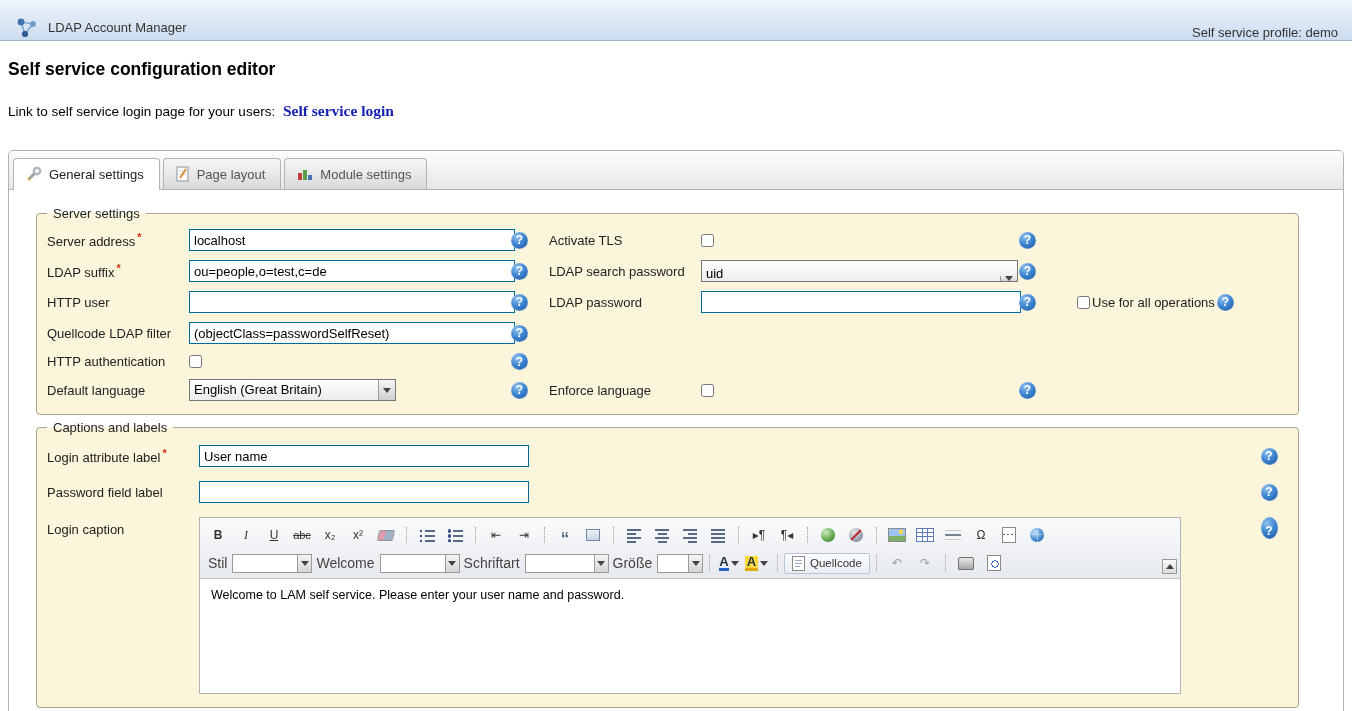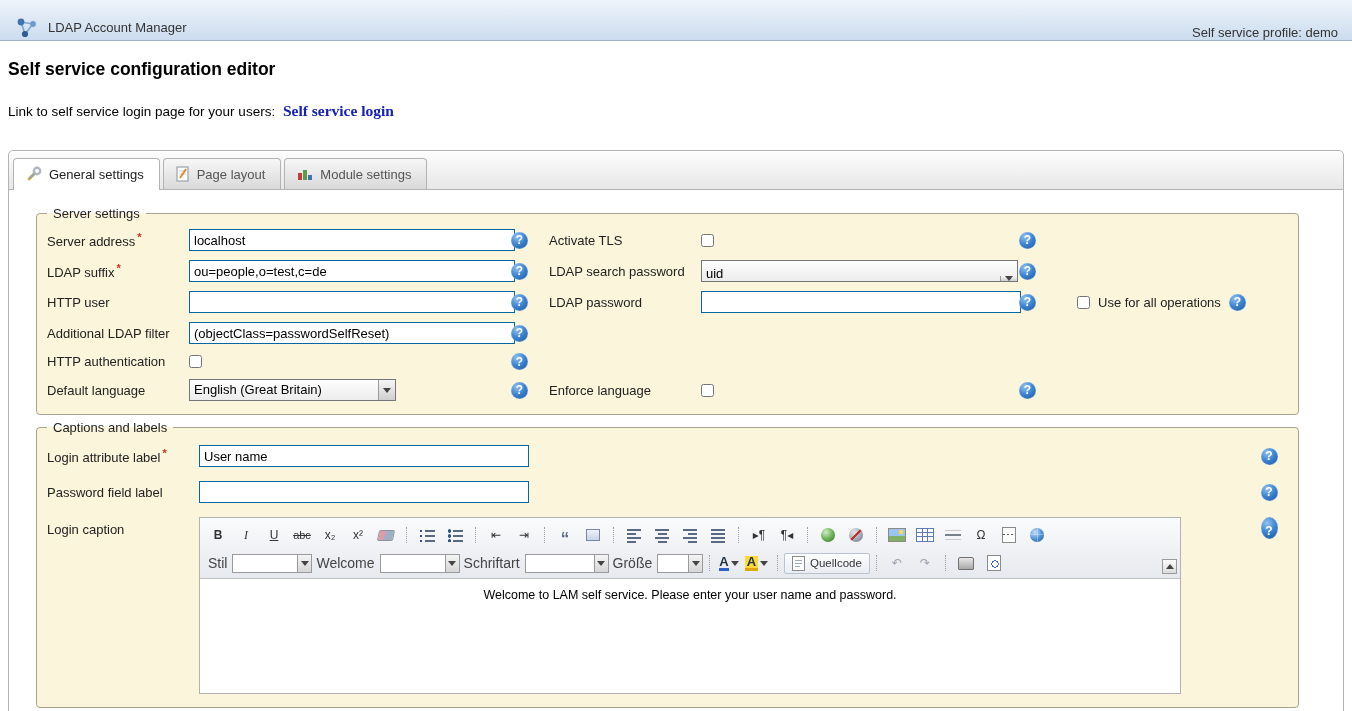--- a/index.html
+++ b/index.html
@@ -66,21 +66,21 @@
   }
   .w316 { width:316px; } .w310 { width:310px; } .w320 { width:320px; }
   .help {
     width:17px; height:17px; border-radius:50%; display:inline-flex;
     align-items:center; justify-content:center; color:#fff; font-weight:bold;
     font-size:12px; cursor:pointer;
     background:radial-gradient(circle at 35% 28%, #90c2ef 0%, #3f86d2 45%, #15509e 100%);
     box-shadow:inset 0 0 1px #fff;
   }
   .cb { width:13px; height:13px; margin:0; cursor:pointer; }
-  .use-all { display:flex; align-items:center; gap:8px; padding-left:22px; }
+  .use-all { display:flex; align-items:center; gap:2px; padding-left:22px; }
   
   .sel {
     display:inline-flex; align-items:stretch; border:1px solid #767676;
     background:linear-gradient(#fefefe,#ececec); height:20px; cursor:pointer;
   }
   .sel .stext { padding:2px 6px 0 4px; font-size:13px; color:#000; white-space:nowrap; flex:1; }
   .sel .sarw {
     width:16px; border-left:1px solid #9a9a9a; display:flex; align-items:center;
     justify-content:center; background:linear-gradient(#f6f6f6,#cfcfcf);
   }
@@ -126,21 +126,20 @@
     padding:0 7px; font-size:11.5px; color:#333; cursor:pointer;
   }
   .collapse {
     position:absolute; right:3px; bottom:4px; width:13px; height:13px;
     border:1px solid #9a9a9a; background:linear-gradient(#fbfbfb,#dcdcdc);
     display:flex; align-items:center; justify-content:center; cursor:pointer;
   }
   .edit-area {
     background:#fff; min-height:96px; padding:9px 11px; font-size:12.5px; color:#000;
     cursor:text;
-    text-align:center;
   }
   
   .ic { display:inline-block; }
   .ic-eraser { width:14px; height:9px; border-radius:2px; transform:skewX(-12deg);
     background:linear-gradient(100deg,#e39aa8 0 42%,#9fb0c4 42% 100%); border:1px solid #8c93a0; }
   .ic-ol { width:15px; height:13px; background:
     linear-gradient(#5a6a85,#5a6a85) 5px 1px / 10px 2px no-repeat,
     linear-gradient(#5a6a85,#5a6a85) 5px 6px / 10px 2px no-repeat,
     linear-gradient(#5a6a85,#5a6a85) 5px 11px / 10px 2px no-repeat,
     linear-gradient(#35508a,#35508a) 0 1px / 2px 2px no-repeat,
@@ -293,21 +292,21 @@
         <span class="help">?</span>
         <span class="lbl">LDAP password</span>
         <input class="ti w310" type="text" value="" style="">
         <span class="help">?</span>
         <span class="use-all">
           <input class="cb" type="checkbox" style="">
           <span class="lbl">Use for all operations</span>
           <span class="help">?</span>
         </span>
 
-        <span class="lbl">Additional LDAP filter</span>
+        <span class="lbl">Quellcode LDAP filter</span>
         <input class="ti w316" type="text" value="(objectClass=passwordSelfReset)" style="">
         <span class="help">?</span>
         <i></i>
           <i></i>
           <i></i>
           <i></i>
 
         <span class="lbl">HTTP authentication</span>
         <input class="cb" type="checkbox" style="justify-self: start;">
         <span class="help">?</span>

